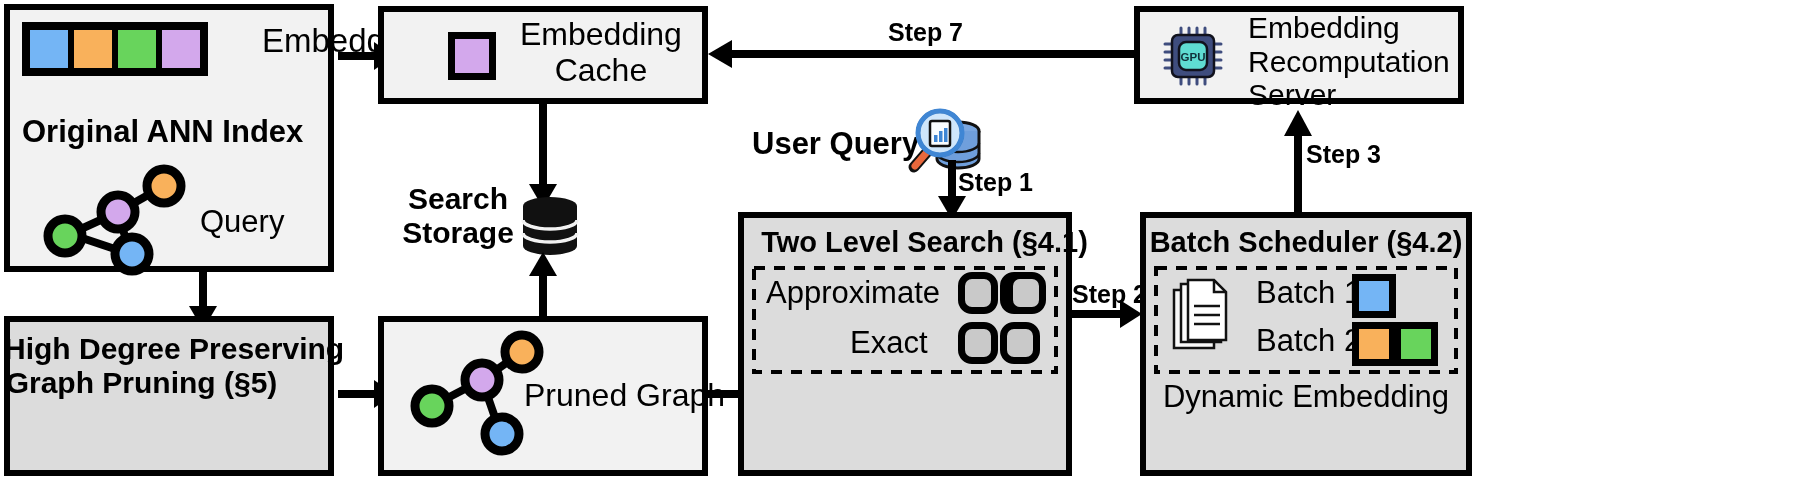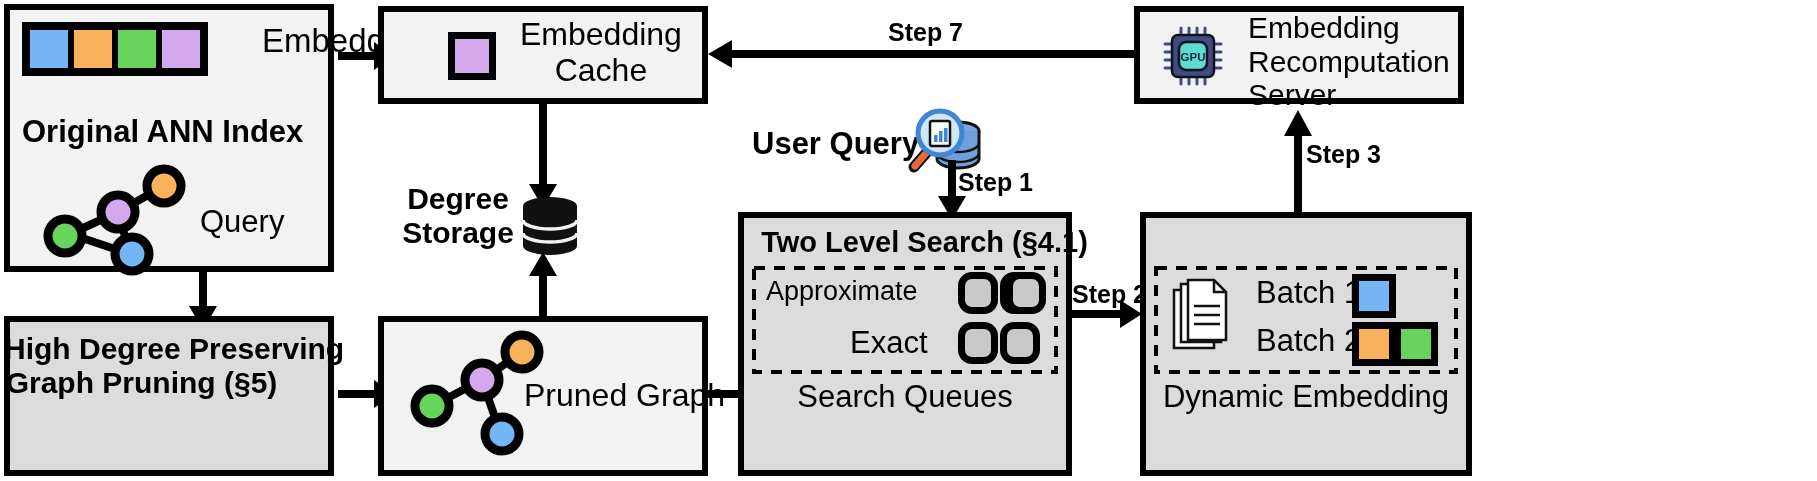--- a/index.html
+++ b/index.html
@@ -70,21 +70,21 @@
   <div class="box" style="left:378px;top:6px;width:330px;height:98px;"></div>
   <div class="sq c-purple" style="left:448px;top:32px;width:48px;height:48px;"></div>
   <div class="lbl ctr" style="left:520px;top:17px;font-size:32px;">Embedding
 Cache</div>
 
   <svg style="left:520px;top:104px;width:60px;height:110px;" viewBox="0 0 60 110">
     <line class="ln" x1="23" y1="0" x2="23" y2="80"></line>
     <polygon points="9,80 37,80 23,104" fill="#000"></polygon>
   </svg>
 
-  <div class="lbl bold ctr" style="left:398px;top:182px;width:120px;font-size:30px;">Degree
+  <div class="lbl bold ctr" style="left:398px;top:182px;width:120px;font-size:30px;">Search
 Storage</div>
 
   <svg style="left:518px;top:196px;width:64px;height:62px;" viewBox="0 0 64 62">
     <ellipse cx="32" cy="10" rx="27" ry="9" fill="#111"></ellipse>
     <rect x="5" y="10" width="54" height="40" fill="#111"></rect>
     <ellipse cx="32" cy="50" rx="27" ry="9" fill="#111"></ellipse>
     <path d="M5 24 a27 9 0 0 0 54 0" fill="none" stroke="#f2f2f2" stroke-width="3.5"></path>
     <path d="M5 37 a27 9 0 0 0 54 0" fill="none" stroke="#f2f2f2" stroke-width="3.5"></path>
   </svg>
 
@@ -149,38 +149,38 @@
   </svg>
   <div class="steplbl" style="left:958px;top:168px;">Step 1</div>
 
   <div class="box gray" style="left:738px;top:212px;width:334px;height:264px;"></div>
   <div class="lbl bold ctr" style="left:738px;top:226px;width:373px;font-size:29px;">Two Level Search (§4.1)</div>
 
   <svg style="left:752px;top:266px;width:306px;height:108px;" viewBox="0 0 306 108">
     <rect class="dash" x="2" y="2" width="302" height="104"></rect>
   </svg>
 
-  <div class="lbl" style="left:766px;top:276px;font-size:27px;">Approximate</div>
+  <div class="lbl" style="left:766px;top:276px;font-size:31px;">Approximate</div>
   <div class="qbox" style="left:958px;top:272px;width:40px;height:42px;"></div>
   <div class="qbox" style="left:1000px;top:272px;width:40px;height:42px;"></div>
   <div class="qbox" style="left:1006px;top:272px;width:40px;height:42px;"></div>
 
   <div class="lbl" style="left:850px;top:326px;font-size:31px;">Exact</div>
   <div class="qbox" style="left:958px;top:322px;width:40px;height:42px;"></div>
   <div class="qbox" style="left:1000px;top:322px;width:40px;height:42px;"></div>
 
-  <div class="lbl ctr" style="left:738px;top:380px;width:334px;font-size:31px;">Search Queues</div>
 
   <svg style="left:1072px;top:288px;width:70px;height:40px;" viewBox="0 0 70 40">
     <line class="ln" x1="0" y1="26" x2="48" y2="26"></line>
     <polygon points="48,12 70,26 48,40" fill="#000"></polygon>
   </svg>
   <div class="steplbl" style="left:1072px;top:280px;">Step 2</div>
 
   <div class="box gray" style="left:1140px;top:212px;width:332px;height:264px;"></div>
+  <div class="lbl bold ctr" style="left:1140px;top:226px;width:332px;font-size:29px;">Batch Scheduler (§4.2)</div>
 
   <svg style="left:1154px;top:266px;width:304px;height:108px;" viewBox="0 0 304 108">
     <rect class="dash" x="2" y="2" width="300" height="104"></rect>
   </svg>
 
   <svg style="left:1168px;top:278px;width:64px;height:82px;" viewBox="0 0 64 82">
     <path d="M6 12 h28 l12 12 v46 h-40 z" fill="#f8f8f8" stroke="#111" stroke-width="2.5"></path>
     <path d="M13 6 h28 l12 12 v46 h-40 z" fill="#fbfbfb" stroke="#111" stroke-width="2.5"></path>
     <path d="M20 2 h26 l12 12 v48 h-38 z" fill="#ffffff" stroke="#111" stroke-width="2.5"></path>
     <path d="M46 2 v12 h12" fill="none" stroke="#111" stroke-width="2.5"></path>

